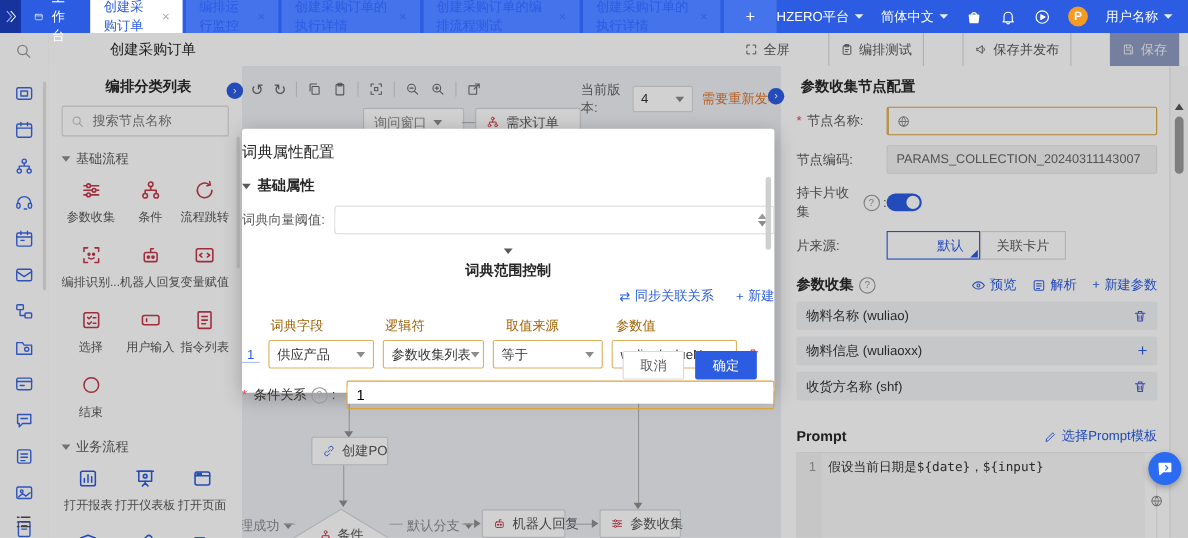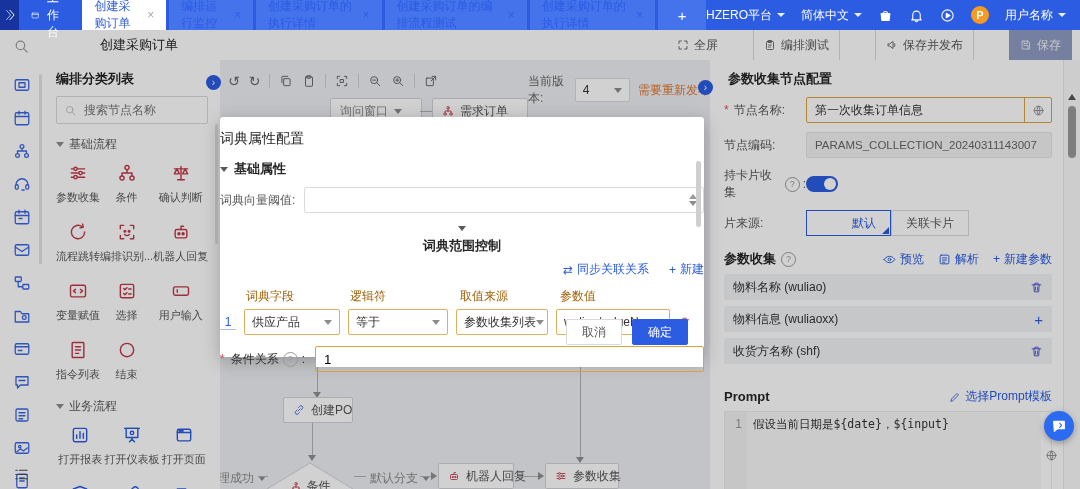--- a/index.html
+++ b/index.html
@@ -32,21 +32,21 @@
 
   
   .rail{position:absolute;top:30px;left:0;width:44px;height:459px;background:#fff;}
   .rail .search{position:absolute;top:8px;left:13px;color:#9a9a9a;}
   .rail .apps{position:absolute;top:46px;left:0;width:44px;display:flex;flex-direction:column;align-items:center;gap:15px;color:#3b66e4;}
   .rail .sbar{position:absolute;top:44px;right:2px;width:3px;height:190px;background:#e3e3e3;border-radius:2px;}
   .rail .bottom{position:absolute;bottom:6px;left:13px;color:#4a4a4a;}
 
   
   .lpanel{position:absolute;top:60px;left:44px;width:176px;height:429px;background:#fff;box-sizing:border-box;padding:10px 12px;overflow:hidden;}
-  .lp-title{font-size:13px;font-weight:bold;color:#262626;}
+  .lp-title{font-size:13px;font-weight:bold;color:#262626;margin-left:40px;}
   .lp-search{margin-top:8px;height:26px;border:1px solid #d9d9d9;border-radius:2px;display:flex;align-items:center;gap:5px;padding:0 7px;color:#bfbfbf;}
   .lp-search input{border:0;outline:0;width:110px;font-size:12px;font-family:inherit;color:#595959;background:transparent;}
   .lp-sec{margin:12px 0 4px;display:flex;align-items:center;gap:5px;color:#595959;}
   .tri-d{width:0;height:0;border-left:4px solid transparent;border-right:4px solid transparent;border-top:5px solid #8c8c8c;}
   .lp-grid{display:grid;grid-template-columns:1fr 1fr 1fr;row-gap:17px;margin-top:10px;}
   .lp-item{display:flex;flex-direction:column;align-items:center;gap:7px;cursor:grab;}
   .lp-item .lbl{font-size:11px;color:#595959;white-space:nowrap;}
   .red{color:#c2384a;} .blue{color:#2b5ce2;}
   .lp-sbar{position:absolute;top:64px;right:2px;width:3px;height:120px;background:#e6e6e6;border-radius:2px;}
 
@@ -379,29 +379,20 @@
               <circle cx="6" cy="18" r="2.5"></circle>
               <circle cx="18" cy="18" r="2.5"></circle>
               <path d="M12 8v4M12 12H6v3M12 12h6v3"></path>
             </svg>
           </span>
         <span class="lbl">条件</span>
       </div>
       <div class="lp-item">
         <span class="red">
             <svg class="s" width="20" height="20" viewBox="0 0 24 24">
-              <path d="M12 4v3M4 7h16M12 7v13M8 20h8"></path>
-              <path d="M7 7l-3 6h6zM17 7l-3 6h6z"></path>
-            </svg>
-          </span>
-        <span class="lbl">确认判断</span>
-      </div>
-      <div class="lp-item">
-        <span class="red">
-            <svg class="s" width="20" height="20" viewBox="0 0 24 24">
               <path d="M20 12a8 8 0 1 1-3.1-6.3"></path>
               <path d="M17.5 2.5l.8 3.8-3.8.8"></path>
             </svg>
           </span>
         <span class="lbl">流程跳转</span>
       </div>
       <div class="lp-item">
         <span class="red">
             <svg class="s" width="20" height="20" viewBox="0 0 24 24">
               <path d="M8 4H4v4M16 4h4v4M4 16v4h4M20 16v4h-4"></path>
@@ -684,21 +675,20 @@
 
   <div class="rpanel">
     <div class="rp-title">参数收集节点配置</div>
 
     <div class="frow">
       <span class="flab">
           <span class="star">*</span>
           <span>节点名称:</span>
         </span>
       <div class="goldbox">
-        <input value="第一次收集订单信息" style="">
         <span class="addon">
           <svg class="s" width="13" height="13" viewBox="0 0 24 24">
               <circle cx="12" cy="12" r="8"></circle>
               <path d="M4 12h16M12 4a12.5 12.5 0 0 1 0 16M12 4a12.5 12.5 0 0 0 0 16"></path>
             </svg>
         </span>
       </div>
     </div>
 
     <div class="frow">
@@ -853,26 +843,26 @@
       <span style="width:100px;">取值来源</span>
       <span>参数值</span>
     </div>
 
     <div class="m-selrow">
       <span class="idx">1</span>
       <span class="msel" style="width:96px;">
         <span>供应产品</span>
           <span class="tri-d"></span>
       </span>
+      <span class="msel" style="width:92px;">
+        <span>参数收集列表</span>
+          <span class="tri-d"></span>
+      </span>
       <span class="msel" style="width:100px;">
         <span>等于</span>
-          <span class="tri-d"></span>
-      </span>
-      <span class="msel" style="width:92px;">
-        <span>参数收集列表</span>
           <span class="tri-d"></span>
       </span>
       <span class="msel" style="width:114px;">
         <span>wuliao/valueName</span>
           <span class="tri-d"></span>
       </span>
       <span style="color:#c2384a;">
         <svg class="s" width="13" height="13" viewBox="0 0 24 24">
             <path d="M4 7h16M9 7V4h6v3M7 7l1 13h8l1-13"></path>
             <path d="M10 11v6M14 11v6"></path>

